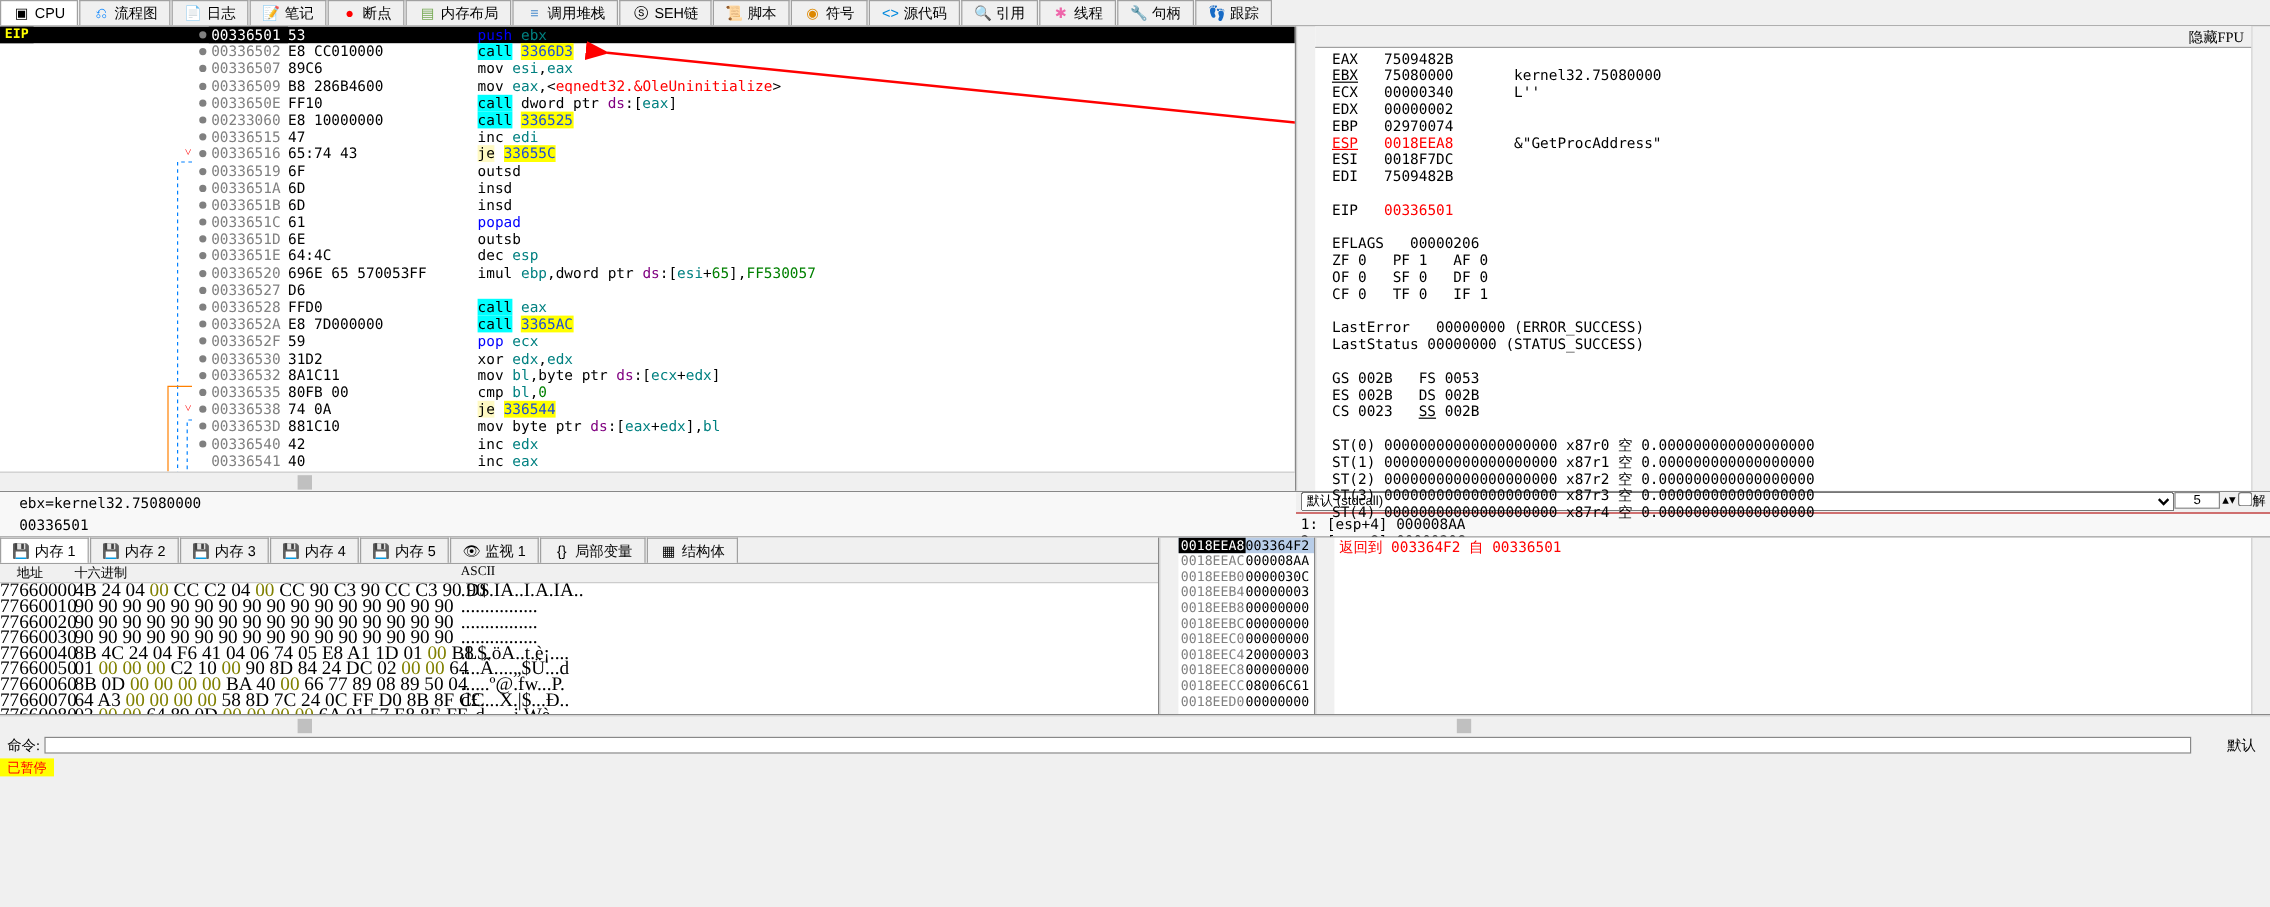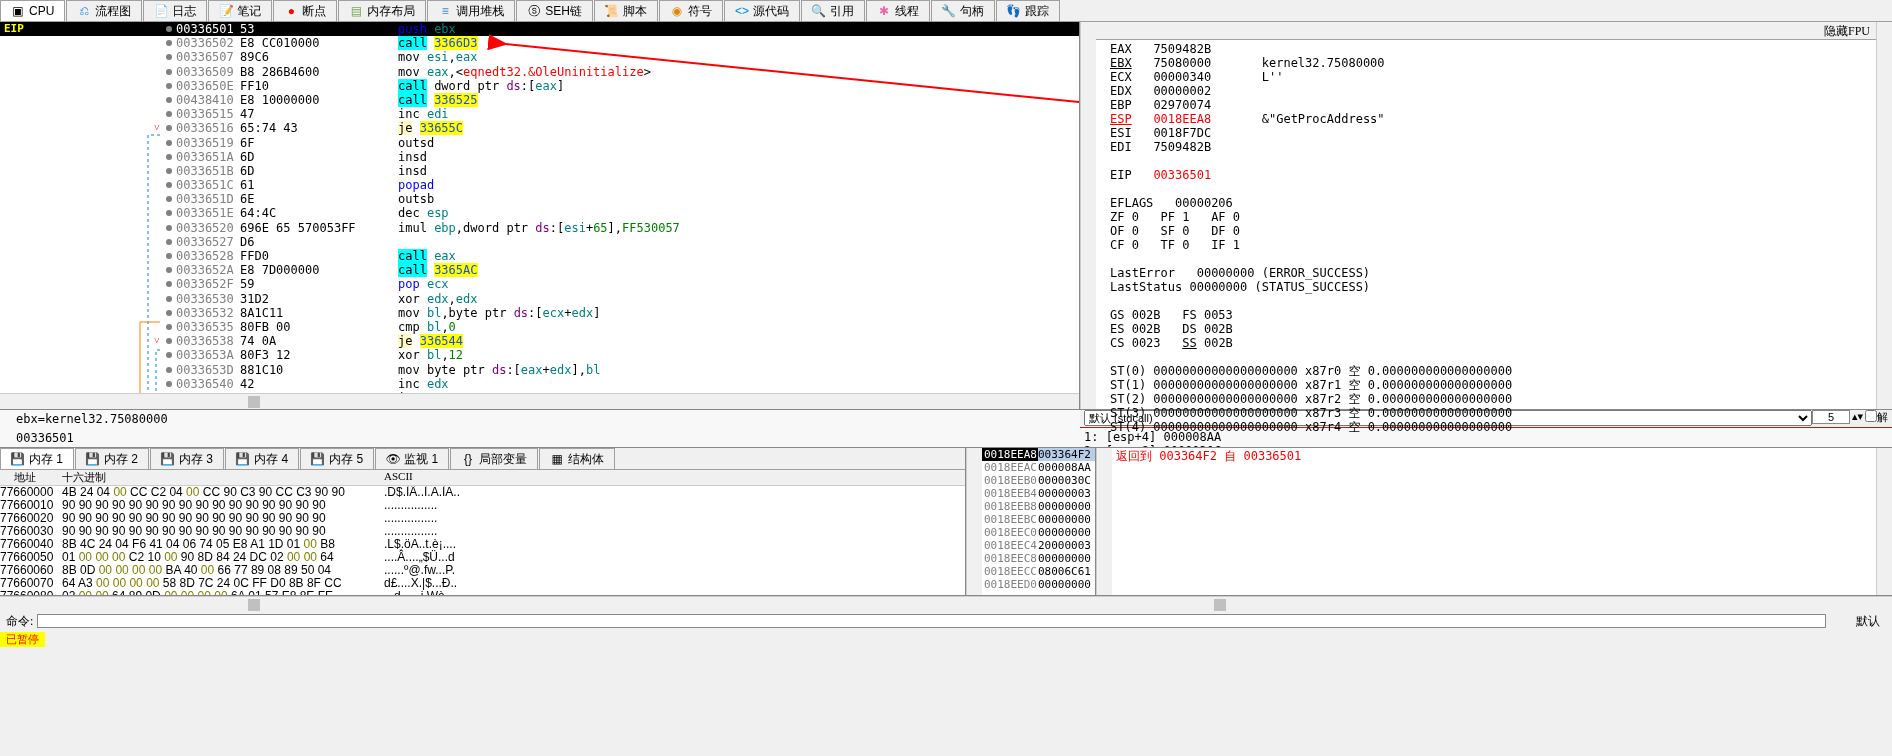--- a/index.html
+++ b/index.html
@@ -43,21 +43,21 @@
   .reg-name.chg{color:#ff0000}
   .reg-val{color:#000}
   .reg-val.chg{color:#ff0000}
   .reg-note{color:#000}
   .uline{text-decoration:underline}
   .info-strip{height:38px;background:#f8f8f8;border-bottom:1px solid #888;font-family:Consolas,monospace;font-size:12px;padding:2px 16px;display:flex;flex-direction:column;justify-content:center}
   .lower-row{display:flex;height:148px;border-bottom:1px solid #888}
   .dump-pane{width:966px;background:#fff;display:flex;flex-direction:column;border-right:1px solid #888}
   .dump-tabs{display:flex;height:22px;background:#f0f0f0;border-bottom:1px solid #a0a0a0}
   .dump-header{display:flex;background:#f0f0f0;font-family:"Microsoft YaHei";font-size:11px;height:16px;border-bottom:1px solid #ccc}
-  .dump-body{flex:1;overflow:hidden;font-family:Liberation Sans, sans-serif;font-size:12px;line-height:13px;white-space:pre}
+  .dump-body{flex:1;overflow:hidden;font-family:Liberation Serif, serif;font-size:16px;line-height:13px;white-space:pre}
   .dump-line{display:flex}
   .daddr{width:62px}
   .dhex{width:322px}
   .dasc{flex:1}
   .stack-pane{width:114px;background:#fff;border-right:1px solid #888;font-family:Consolas,monospace;font-size:11px;line-height:13px;overflow:hidden}
   .stack-row{display:flex;white-space:pre}
   .stack-row.sel{background:#b8cde8}
   .saddr{width:56px;color:#808080;padding-left:2px}
   .stack-row.sel .saddr{background:#000;color:#fff}
   .sval{width:56px}
@@ -162,39 +162,38 @@
         <polyline points="160,113 148,113 148,390" stroke="#0080ff" stroke-dasharray="3,3" fill="none"></polyline>
         <polyline points="160,328 156,328 156,390" stroke="#0080ff" stroke-dasharray="3,3" fill="none"></polyline>
         <polyline points="160,398 140,398 140,300 160,300" stroke="#ff8000" fill="none"></polyline>
         <polyline points="160,428 132,428 132,470" stroke="#0080ff" fill="none"></polyline>
       </svg>
     <div class="dis-row current"><div class="gutter"><div class="bp-dot"></div></div><div class="addr-col">00336501</div><div class="bytes-col">53</div><div class="instr-col"><span class="mn-push">push</span><span> </span><span class="reg">ebx</span></div><div class="comment-col"></div></div>
         <div class="dis-row"><div class="gutter"><div class="bp-dot"></div></div><div class="addr-col">00336502</div><div class="bytes-col">E8 CC010000</div><div class="instr-col"><span class="mn-call">call</span><span> </span><span class="target">3366D3</span></div><div class="comment-col"></div></div>
         <div class="dis-row"><div class="gutter"><div class="bp-dot"></div></div><div class="addr-col">00336507</div><div class="bytes-col">89C6</div><div class="instr-col"><span class="mn-mov">mov</span><span> </span><span class="reg">esi</span><span>,</span><span class="reg">eax</span></div><div class="comment-col"></div></div>
         <div class="dis-row"><div class="gutter"><div class="bp-dot"></div></div><div class="addr-col">00336509</div><div class="bytes-col">B8 286B4600</div><div class="instr-col"><span class="mn-mov">mov</span><span> </span><span class="reg">eax</span><span>,</span><span>&lt;</span><span class="angle">eqnedt32.&amp;OleUninitialize</span><span>&gt;</span></div><div class="comment-col"></div></div>
         <div class="dis-row"><div class="gutter"><div class="bp-dot"></div></div><div class="addr-col">0033650E</div><div class="bytes-col">FF10</div><div class="instr-col"><span class="mn-call">call</span><span> </span><span>dword ptr </span><span class="ds">ds</span><span>:[</span><span class="reg">eax</span><span>]</span></div><div class="comment-col"></div></div>
-        <div class="dis-row"><div class="gutter"><div class="bp-dot"></div></div><div class="addr-col">00438410</div><div class="bytes-col">E8 10000000</div><div class="instr-col"><span class="mn-call">call</span><span> </span><span class="target">336525</span></div><div class="comment-col"></div></div>
+        <div class="dis-row"><div class="gutter"><div class="bp-dot"></div></div><div class="addr-col">00233060</div><div class="bytes-col">E8 10000000</div><div class="instr-col"><span class="mn-call">call</span><span> </span><span class="target">336525</span></div><div class="comment-col"></div></div>
         <div class="dis-row"><div class="gutter"><div class="bp-dot"></div></div><div class="addr-col">00336515</div><div class="bytes-col">47</div><div class="instr-col"><span class="mn-inc">inc</span><span> </span><span class="reg">edi</span></div><div class="comment-col"></div></div>
         <div class="dis-row"><div class="gutter"><div class="bp-dot"></div><span style="position: absolute; left: 154px; color: rgb(255, 0, 0); font-size: 10px;">˅</span></div><div class="addr-col">00336516</div><div class="bytes-col">65:74 43</div><div class="instr-col"><span class="mn-je">je</span><span> </span><span class="target">33655C</span></div><div class="comment-col"></div></div>
         <div class="dis-row"><div class="gutter"><div class="bp-dot"></div></div><div class="addr-col">00336519</div><div class="bytes-col">6F</div><div class="instr-col"><span>outsd</span></div><div class="comment-col"></div></div>
         <div class="dis-row"><div class="gutter"><div class="bp-dot"></div></div><div class="addr-col">0033651A</div><div class="bytes-col">6D</div><div class="instr-col"><span>insd</span></div><div class="comment-col"></div></div>
         <div class="dis-row"><div class="gutter"><div class="bp-dot"></div></div><div class="addr-col">0033651B</div><div class="bytes-col">6D</div><div class="instr-col"><span>insd</span></div><div class="comment-col"></div></div>
         <div class="dis-row"><div class="gutter"><div class="bp-dot"></div></div><div class="addr-col">0033651C</div><div class="bytes-col">61</div><div class="instr-col"><span class="mn-pop">popad</span></div><div class="comment-col"></div></div>
         <div class="dis-row"><div class="gutter"><div class="bp-dot"></div></div><div class="addr-col">0033651D</div><div class="bytes-col">6E</div><div class="instr-col"><span>outsb</span></div><div class="comment-col"></div></div>
         <div class="dis-row"><div class="gutter"><div class="bp-dot"></div></div><div class="addr-col">0033651E</div><div class="bytes-col">64:4C</div><div class="instr-col"><span class="mn-inc">dec</span><span> </span><span class="reg">esp</span></div><div class="comment-col"></div></div>
         <div class="dis-row"><div class="gutter"><div class="bp-dot"></div></div><div class="addr-col">00336520</div><div class="bytes-col">696E 65 570053FF</div><div class="instr-col"><span class="mn-mov">imul</span><span> </span><span class="reg">ebp</span><span>,dword ptr </span><span class="ds">ds</span><span>:[</span><span class="reg">esi</span><span>+</span><span class="imm">65</span><span>],</span><span class="imm">FF530057</span></div><div class="comment-col"></div></div>
         <div class="dis-row"><div class="gutter"><div class="bp-dot"></div></div><div class="addr-col">00336527</div><div class="bytes-col">D6</div><div class="comment-col"></div></div>
         <div class="dis-row"><div class="gutter"><div class="bp-dot"></div></div><div class="addr-col">00336528</div><div class="bytes-col">FFD0</div><div class="instr-col"><span class="mn-call">call</span><span> </span><span class="reg">eax</span></div><div class="comment-col"></div></div>
         <div class="dis-row"><div class="gutter"><div class="bp-dot"></div></div><div class="addr-col">0033652A</div><div class="bytes-col">E8 7D000000</div><div class="instr-col"><span class="mn-call">call</span><span> </span><span class="target">3365AC</span></div><div class="comment-col"></div></div>
         <div class="dis-row"><div class="gutter"><div class="bp-dot"></div></div><div class="addr-col">0033652F</div><div class="bytes-col">59</div><div class="instr-col"><span class="mn-pop">pop</span><span> </span><span class="reg">ecx</span></div><div class="comment-col"></div></div>
         <div class="dis-row"><div class="gutter"><div class="bp-dot"></div></div><div class="addr-col">00336530</div><div class="bytes-col">31D2</div><div class="instr-col"><span class="mn-xor">xor</span><span> </span><span class="reg">edx</span><span>,</span><span class="reg">edx</span></div><div class="comment-col"></div></div>
         <div class="dis-row"><div class="gutter"><div class="bp-dot"></div></div><div class="addr-col">00336532</div><div class="bytes-col">8A1C11</div><div class="instr-col"><span class="mn-mov">mov</span><span> </span><span class="reg">bl</span><span>,byte ptr </span><span class="ds">ds</span><span>:[</span><span class="reg">ecx</span><span>+</span><span class="reg">edx</span><span>]</span></div><div class="comment-col"></div></div>
         <div class="dis-row"><div class="gutter"><div class="bp-dot"></div></div><div class="addr-col">00336535</div><div class="bytes-col">80FB 00</div><div class="instr-col"><span class="mn-mov">cmp</span><span> </span><span class="reg">bl</span><span>,</span><span class="imm">0</span></div><div class="comment-col"></div></div>
         <div class="dis-row"><div class="gutter"><div class="bp-dot"></div><span style="position: absolute; left: 154px; color: rgb(255, 0, 0); font-size: 10px;">˅</span></div><div class="addr-col">00336538</div><div class="bytes-col">74 0A</div><div class="instr-col"><span class="mn-je">je</span><span> </span><span class="target">336544</span></div><div class="comment-col"></div></div>
-        <div class="dis-row"><div class="gutter"><div class="bp-dot"></div></div><div class="addr-col">0033653A</div><div class="bytes-col">80F3 12</div><div class="instr-col"><span class="mn-xor">xor</span><span> </span><span class="reg">bl</span><span>,</span><span class="imm">12</span></div><div class="comment-col"></div></div>
         <div class="dis-row"><div class="gutter"><div class="bp-dot"></div></div><div class="addr-col">0033653D</div><div class="bytes-col">881C10</div><div class="instr-col"><span class="mn-mov">mov</span><span> byte ptr </span><span class="ds">ds</span><span>:[</span><span class="reg">eax</span><span>+</span><span class="reg">edx</span><span>],</span><span class="reg">bl</span></div><div class="comment-col"></div></div>
         <div class="dis-row"><div class="gutter"><div class="bp-dot"></div></div><div class="addr-col">00336540</div><div class="bytes-col">42</div><div class="instr-col"><span class="mn-inc">inc</span><span> </span><span class="reg">edx</span></div><div class="comment-col"></div></div>
         <div class="dis-row"><div class="gutter"></div><div class="addr-col">00336541</div><div class="bytes-col">40</div><div class="instr-col"><span class="mn-inc">inc</span><span> </span><span class="reg">eax</span></div><div class="comment-col"></div></div>
       </div>
     <div class="hscroll"></div>
   </div>
   <div class="vscroll"></div>
 
   <div class="regs-pane">
     <div class="regs-title">

